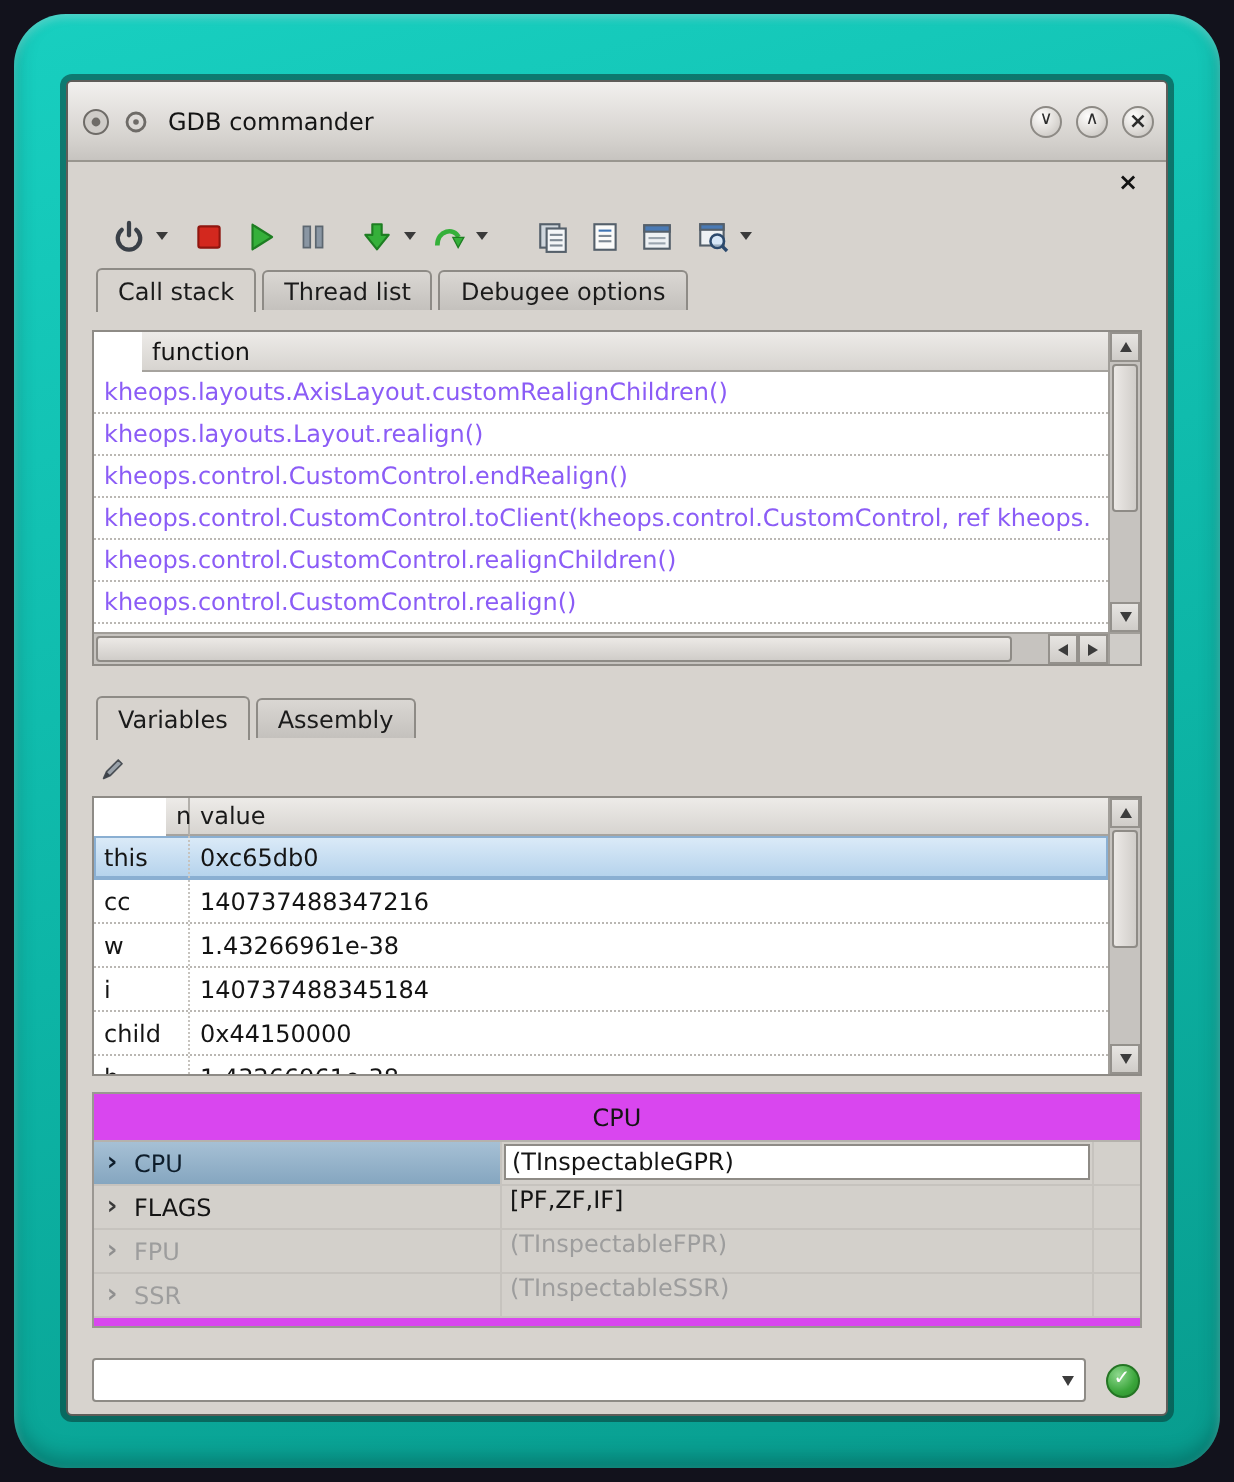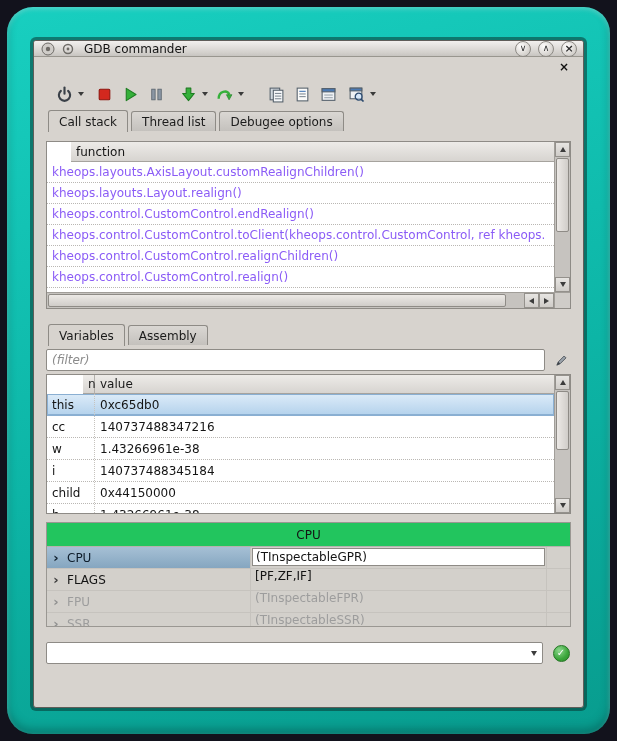--- a/index.html
+++ b/index.html
@@ -17,21 +17,21 @@
   }
   .window{
     position:absolute; left:33px; top:40px; width:551px; height:668px;
     background:#d7d3ce; border:1px solid #5f5d59; border-radius:3px;
     box-shadow:0 0 0 3px rgba(7,55,50,.55);
     display:flex; flex-direction:column;
     font-size:12px; color:#1a1a1a;
   }
   
   .titlebar{
-    flex:none; height:16px; border-radius:2px 2px 0 0;
+    flex:none; height:40px; border-radius:2px 2px 0 0;
     background:linear-gradient(#f2f0ee,#d4d1cd 75%,#c7c4c0);
     border-bottom:1px solid #99968f;
     display:flex; align-items:center; padding:0 6px; gap:4px;
   }
   .titlebar .ticon{ width:16px; height:16px; flex:none; display:flex; align-items:center; justify-content:center; }
   .title-text{ margin-left:4px; color:#141414; }
   .tb-spacer{ flex:1; }
   .tb-btn{
     width:16px; height:16px; border-radius:50%; flex:none;
     background:radial-gradient(circle at 35% 30%, #fefdfc, #dbd8d4 60%, #c1beba);
@@ -100,21 +100,21 @@
   .arr.rt{ border-top:3.5px solid transparent; border-bottom:3.5px solid transparent; border-left:5px solid #3c3c3c; }
   
   .filter-row{ flex:none; height:24px; margin-top:3px; display:flex; align-items:center; gap:6px; }
   .filter-input{
     flex:1; height:22px; border:1px solid #8e8b86; border-radius:2px; background:#fff;
     font:12px "DejaVu Sans", sans-serif; padding:0 5px; color:#222; outline:none;
   }
   .filter-input::placeholder{ font-style:italic; color:#8b8b8b; }
   .filter-btn{ flex:none; width:20px; height:20px; display:flex; align-items:center; justify-content:center; }
   
-  .cpu-panel{ flex:none; height:105px; margin-top:8px; border:1px solid #9a9792; background:#22c55e; display:flex; flex-direction:column; }
+  .cpu-panel{ flex:none; height:118px; margin-top:8px; border:1px solid #9a9792; background:#d946ef; display:flex; flex-direction:column; }
   .cpu-title{ flex:none; height:23px; display:flex; align-items:center; justify-content:center; color:#141414; }
   .cpu-grid{ flex:1; border-top:1px solid #b5b2ad; overflow:hidden; }
   .cpu-row{ display:grid; grid-template-columns:18px 186px 296px 1fr; height:22px; border-bottom:1px solid #c6c3be; background:#d3d0cb; }
   .cpu-exp{ display:flex; align-items:center; justify-content:center; color:#3a3a3a; font-size:13px; font-weight:bold; line-height:1; }
   .cpu-name{ display:flex; align-items:center; padding-left:2px; border-right:1px solid #c6c3be; color:#141414; }
   .cpu-val{ display:flex; align-items:flex-start; padding-left:4px; border-right:1px solid #c6c3be; color:#141414; white-space:nowrap; overflow:hidden; }
   .cpu-gutter{ background:#d3d0cb; }
   .cpu-row.selected .cpu-exp, .cpu-row.selected .cpu-name{ background:linear-gradient(#a6c0d5,#85a6c0); color:#0e1d2b; }
   .cpu-row.selected .cpu-val{ padding:1px; }
   .cpu-edit{ flex:1; height:18px; background:#fff; border:1px solid #8e8b86; display:flex; align-items:center; padding-left:3px; color:#141414; }
@@ -289,21 +289,20 @@
         </div>
         <div class="corner"></div>
       </div>
 
       <div class="tabs second">
         <div class="tab active">Variables</div>
         <div class="tab">Assembly</div>
       </div>
 
       <div class="filter-row">
-        <input class="filter-input" placeholder="(filter)" style="">
         <span class="filter-btn">
           <svg viewBox="0 0 16 16" width="15" height="15">
               <path d="M3 13 L4.6 9.4 L10.8 3.2 L12.8 5.2 L6.6 11.4 Z" fill="#9aa2aa" stroke="#4a4f55" stroke-width="0.9" stroke-linejoin="round"></path>
               <path d="M3 13 L4.6 9.4 L6.6 11.4 Z" fill="#3e434a"></path>
             </svg>
         </span>
       </div>
 
       <div class="pane varspane">
         <div class="pane-main">

